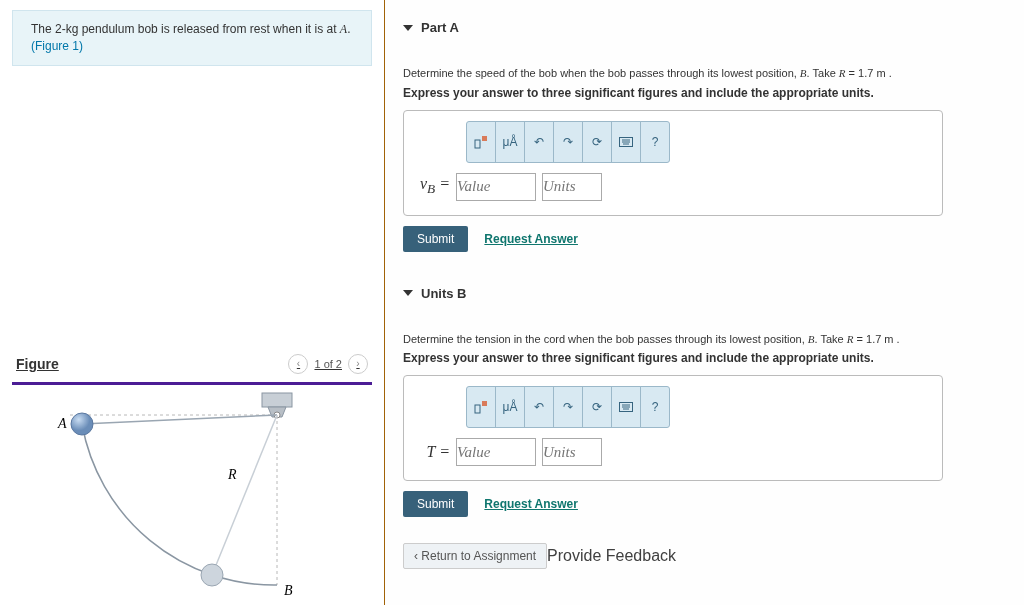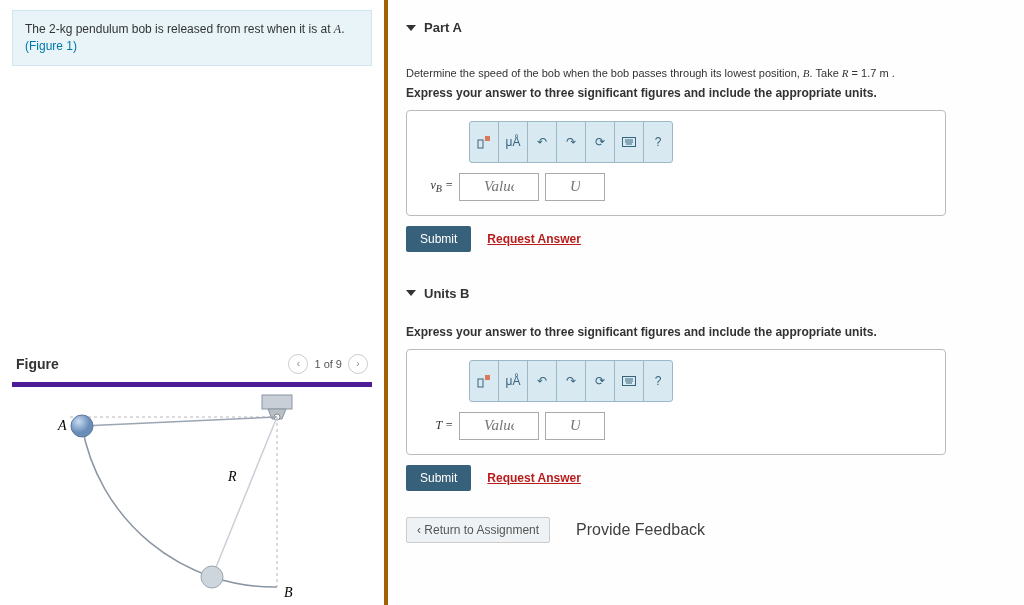--- a/index.html
+++ b/index.html
@@ -1,66 +1,66 @@
 <!DOCTYPE html>
 <html><head>
 <meta charset="utf-8">
 <style>
 * { box-sizing: border-box; margin: 0; padding: 0; }
 body { font-family: Arial, Helvetica, sans-serif; font-size: 12px; color: #333; background: #fff; }
 .container { display: flex; width: 1024px; height: 605px; }
 .left-panel { width: 384px; padding: 10px 12px; }
-.right-panel { flex: 1; border-left: 4px solid #a16207; padding: 0; background: #fefefe; }
-.problem-box { background: #e8f4f8; border: 1px solid #d0e5ee; padding: 10px 12px; font-size: 12px; line-height: 1.4; }
+.right-panel { flex: 1; border-left: 1px solid #a16207; padding: 0; background: #fefefe; }
+.problem-box { background: #e8f4f8; border: 1px solid #d0e5ee; padding: 10px 18px; font-size: 12px; line-height: 1.4; }
 .problem-box a { color: #0077aa; text-decoration: none; }
-.figure-header { display: flex; justify-content: space-between; align-items: center; margin-top: 280px; padding: 8px 4px; border-bottom: 5px solid #4c1d95; }
+.figure-header { display: flex; justify-content: space-between; align-items: center; margin-top: 280px; padding: 8px 4px; border-bottom: 3px solid #4c1d95; text-decoration: underline; }
 .figure-title { font-size: 14px; font-weight: bold; color: #333; }
 .figure-nav { display: flex; align-items: center; gap: 6px; color: #555; font-size: 11px; }
 .nav-btn { width: 20px; height: 20px; border: 1px solid #ccc; border-radius: 50%; display: flex; align-items: center; justify-content: center; cursor: pointer; background: #fff; color: #888; font-size: 10px; }
 .figure-canvas { width: 340px; height: 220px; position: relative; }
 .part-block { padding: 10px 18px 14px; }
 .part-header { display: flex; align-items: center; gap: 8px; padding: 10px 0 6px; font-weight: bold; font-size: 13px; }
 .caret { width: 0; height: 0; border-left: 5px solid transparent; border-right: 5px solid transparent; border-top: 6px solid #333; }
 .instruction { font-size: 11px; margin: 6px 0 4px; line-height: 1.5; }
 .instruction .ital { font-style: italic; font-family: Georgia, serif; }
 .bold-instr { font-weight: bold; font-size: 12px; margin-bottom: 10px; }
 .answer-box { border: 1px solid #bbb; border-radius: 4px; padding: 10px 14px 14px; margin: 8px 0; width: 540px; background: #fff; }
 .toolbar { display: flex; gap: 0; margin: 0 0 10px 48px; }
 .tb-btn { height: 42px; min-width: 30px; border: 1px solid #9bb8c9; background: #d8e9f2; display: flex; align-items: center; justify-content: center; cursor: pointer; color: #36647f; font-size: 12px; margin-left: -1px; }
 .tb-btn:first-child { border-top-left-radius: 3px; border-bottom-left-radius: 3px; margin-left: 0; }
 .tb-btn:last-child { border-top-right-radius: 3px; border-bottom-right-radius: 3px; }
 .tb-btn svg { width: 14px; height: 14px; }
 .input-row { display: flex; align-items: center; gap: 6px; }
-.var-label { font-style: italic; font-family: Georgia, serif; font-size: 12px; width: 32px; text-align: right; }
-.val-input, .unit-input { height: 28px; border: 1px solid #aaa; padding: 0 24px; font-family: Georgia, serif; font-style: italic; font-size: 15px; color: #999; background: #fff; }
+.var-label { font-style: italic; font-family: Georgia, serif; font-size: 16px; width: 32px; text-align: right; }
+.val-input, .unit-input { height: 28px; border: 1px solid #aaa; padding: 0 0; font-family: Georgia, serif; font-style: italic; font-size: 15px; color: #999; background: #fff; }
 .val-input { width: 80px; }
 .unit-input { width: 60px; }
 .submit-row { display: flex; align-items: center; gap: 16px; margin-top: 10px; }
 .submit-btn { background: #37617a; color: #fff; border: none; padding: 6px 14px; font-size: 12px; cursor: pointer; border-radius: 2px; }
-.req-link { color: #b91c1c; text-decoration: underline; font-size: 12px; font-weight: bold; cursor: pointer; }
-.bottom-row { padding: 12px 18px; display: flex; gap: 26px; align-items: center; }
+.req-link { color: #0f766e; text-decoration: underline; font-size: 12px; font-weight: bold; cursor: pointer; }
+.bottom-row { padding: 12px 18px; display: flex; align-items: center; }
 .return-btn { background: #eef2f5; border: 1px solid #ccc; padding: 5px 10px; font-size: 12px; cursor: pointer; color: #555; border-radius: 2px; }
 .feedback-link { color: #404040; font-size: 16px; cursor: pointer; }
 .sep { height: 18px; }
 </style>
 </head>
 <body>
 
 <div class="container">
   <div class="left-panel">
     <div class="problem-box">
       <span>The 2-kg pendulum bob is released from rest when it is at </span><span class="ital" style="font-style:italic;font-family:Georgia,serif">A</span><span>.</span><br>
       <a href="#">(Figure 1)</a>
     </div>
 
     <div class="figure-header">
       <span class="figure-title">Figure</span>
       <div class="figure-nav">
         <div class="nav-btn">‹</div>
-        <span>1 of 9</span>
+        <span>1 of 2</span>
         <div class="nav-btn">›</div>
       </div>
     </div>
 
     <div class="figure-canvas">
       <svg viewBox="0 0 340 220" width="340" height="220">
 
         <rect x="250" y="8" width="30" height="14" fill="#c8cfd6" stroke="#8a96a2"></rect>
         <path d="M256 22 L260 32 L270 32 L274 22 Z" fill="#b8bfc6" stroke="#8a96a2"></path>
         <circle cx="265" cy="30" r="3" fill="#fff" stroke="#888"></circle>
@@ -138,20 +138,23 @@
         <span class="req-link">Request Answer</span>
       </div>
     </div>
 
     <div class="part-block">
       <div class="part-header">
         <div class="caret"></div>
         <span>Units B</span>
       </div>
       <div class="sep"></div>
+      <p class="instruction">
+        <span>Determine the tension in the cord when the bob passes through its lowest position, </span><span class="ital">B</span><span>. Take </span><span class="ital">R</span><span> = 1.7 m .</span>
+      </p>
       <p class="bold-instr">Express your answer to three significant figures and include the appropriate units.</p>
 
       <div class="answer-box">
         <div class="toolbar">
           <div class="tb-btn">
               <svg viewBox="0 0 14 14">
                 <rect x="1" y="5" width="5" height="8" fill="none" stroke="#36647f"></rect>
                 <rect x="8" y="1" width="5" height="5" fill="#d97b5a"></rect>
               </svg>
             </div>

